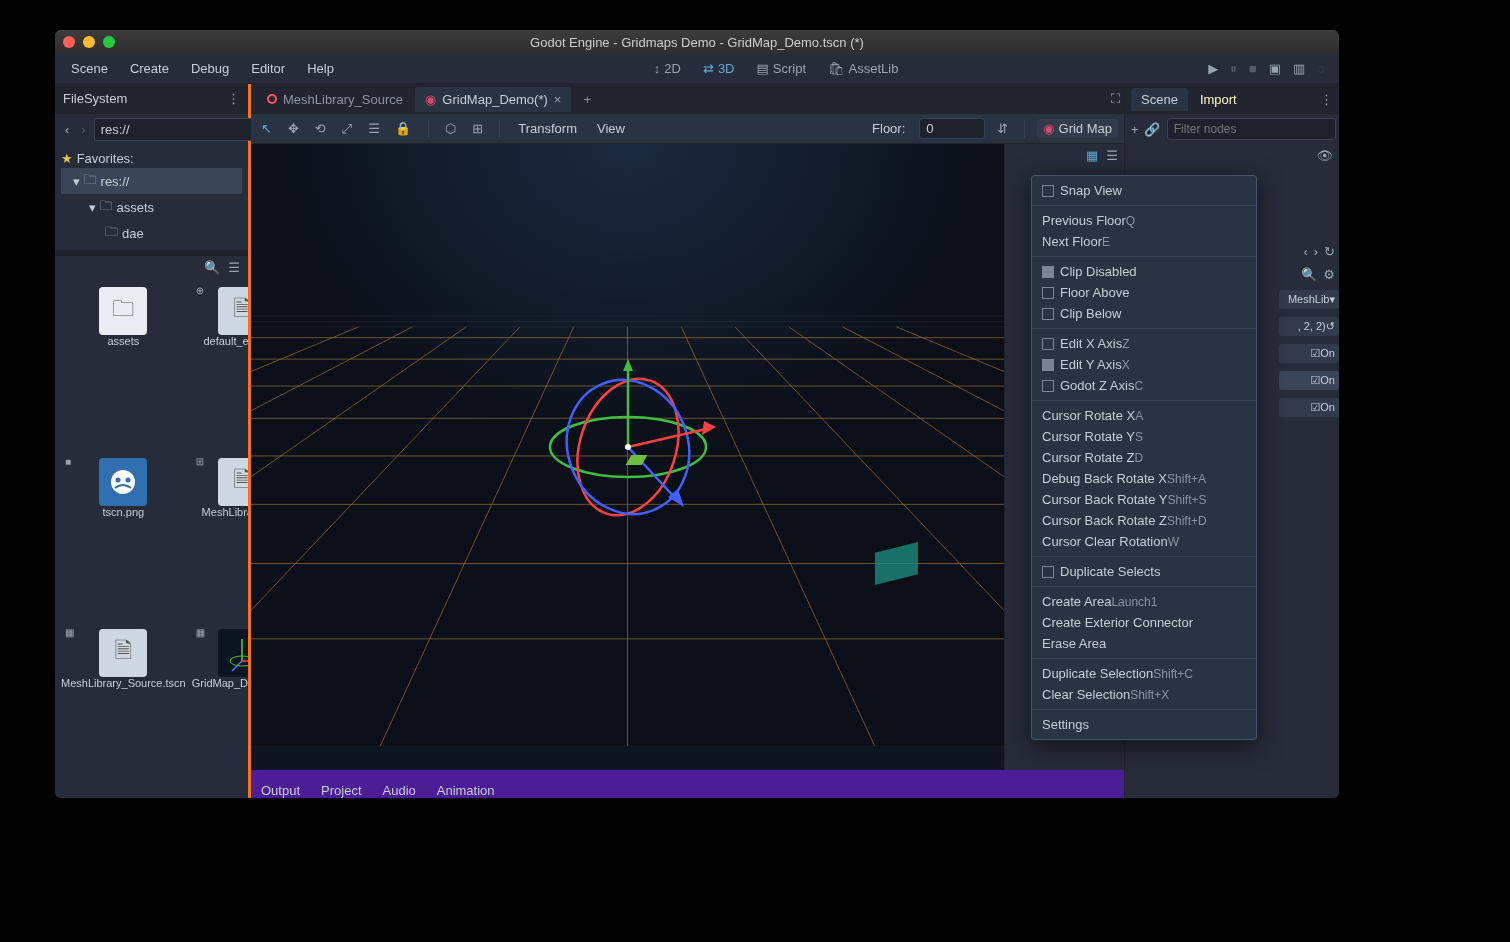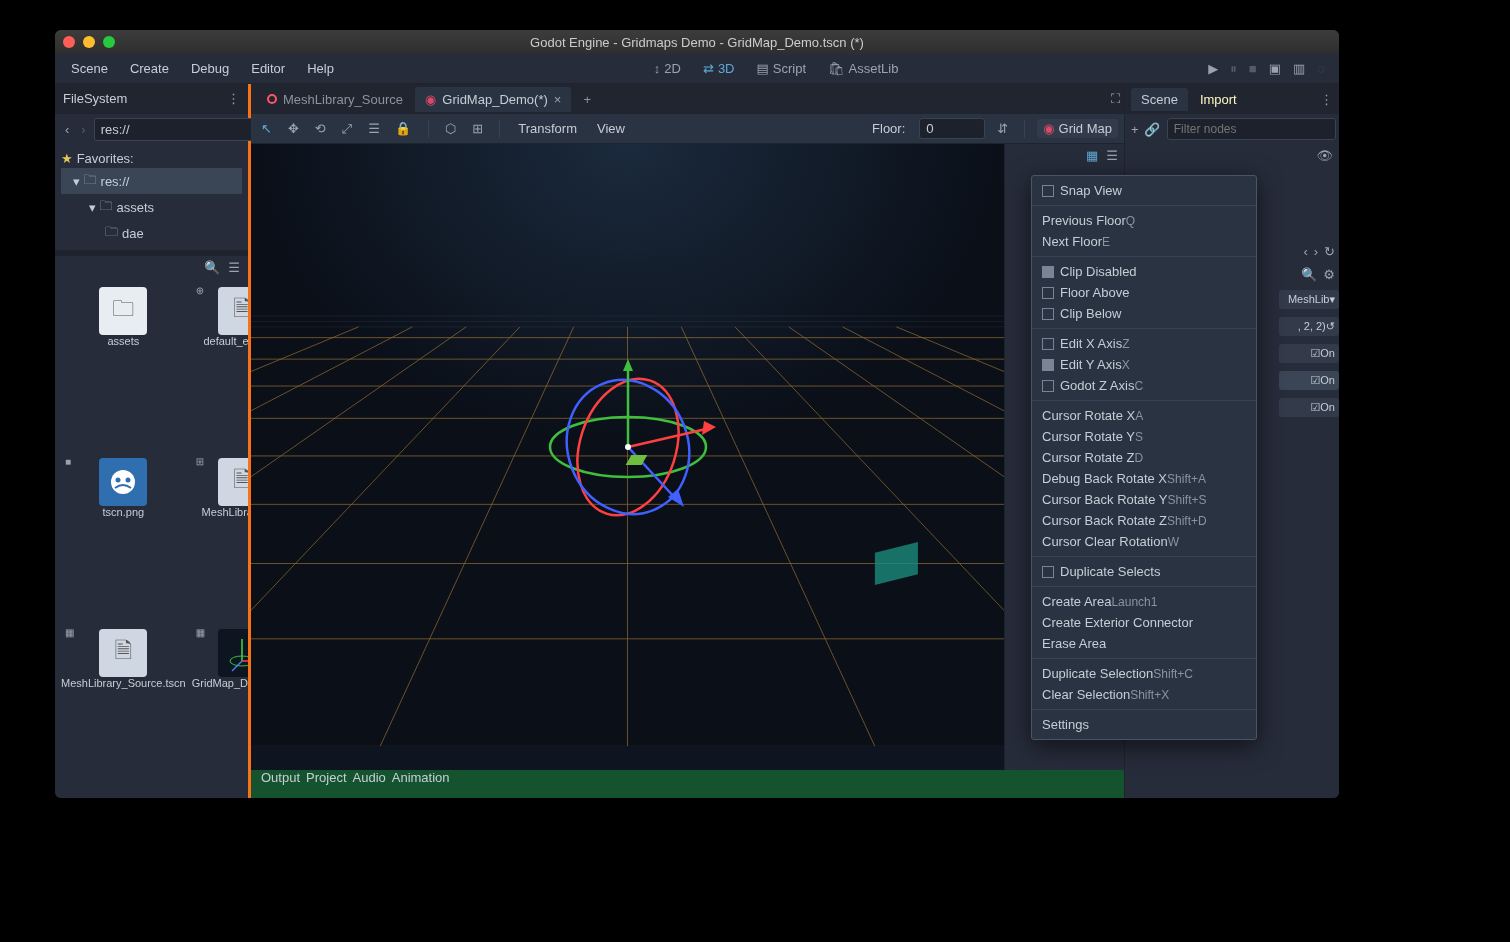--- a/index.html
+++ b/index.html
@@ -56,21 +56,21 @@
 .viewport-row{flex:1;display:flex;min-height:0}
 .viewport{flex:1;position:relative;background:#0e1420;overflow:hidden}
 .persp{position:absolute;top:10px;left:10px;color:#6d7a8a;font-size:13px}
 .gridlines{position:absolute;inset:0}
 .gizmo{position:absolute;left:50%;top:50%;transform:translate(-50%,-55%)}
 .meshpanel{width:120px;background:#262c3a;border-left:1px solid #1e232e;display:flex;flex-direction:column}
 .meshpanel .mhead{display:flex;justify-content:flex-end;gap:8px;padding:4px 6px;color:#9aa4b0}
 .meshlist{flex:1;overflow:auto}
 .mitem{display:flex;flex-direction:column;align-items:center;padding:6px 2px;font-size:12px;color:#c5ced6}
 .mitem .mthumb{width:54px;height:38px;position:relative}
-.bottom{height:28px;background:#14532d;display:flex;align-items:flex-start;padding:0 10px;gap:6px;font-size:13px;color:#c5ced6}
+.bottom{height:28px;background:#4c1d95;display:flex;align-items:flex-end;padding:0 10px;gap:21px;font-size:13px;color:#c5ced6}
 .right{width:215px;background:#262c3a;border-left:1px solid #1e232e;display:flex;flex-direction:column;position:relative}
 .rtabs{height:30px;display:flex;align-items:center;background:#20252f;padding:0 6px;gap:2px}
 .rtab{padding:4px 10px;color:#fef9c3}
 .rtab.active{background:#2a3341;color:#c5ced6;border-radius:3px 3px 0 0}
 .rtool{height:30px;display:flex;align-items:center;padding:0 6px;gap:6px}
 .rtool input{flex:1;background:#1c212b;border:1px solid #3a4354;color:#c5ced6;padding:3px 6px;border-radius:3px;font-size:12px}
 .scenetree{padding:4px 6px}
 .insp-partial{position:absolute;right:0;top:130px;bottom:0;width:60px;display:flex;flex-direction:column;gap:8px;padding-top:30px}
 .insp-partial .tag{background:#333b4b;color:#c5ced6;font-size:11px;padding:3px 4px;border-radius:3px;display:flex;align-items:flex-start;justify-content:flex-end}
 .dropdown{position:absolute;top:145px;right:82px;width:226px;background:#2a3341;border:1px solid #4a5468;border-radius:3px;box-shadow:0 6px 24px rgba(0,0,0,.6);z-index:50;padding:4px 0;font-size:13px}

